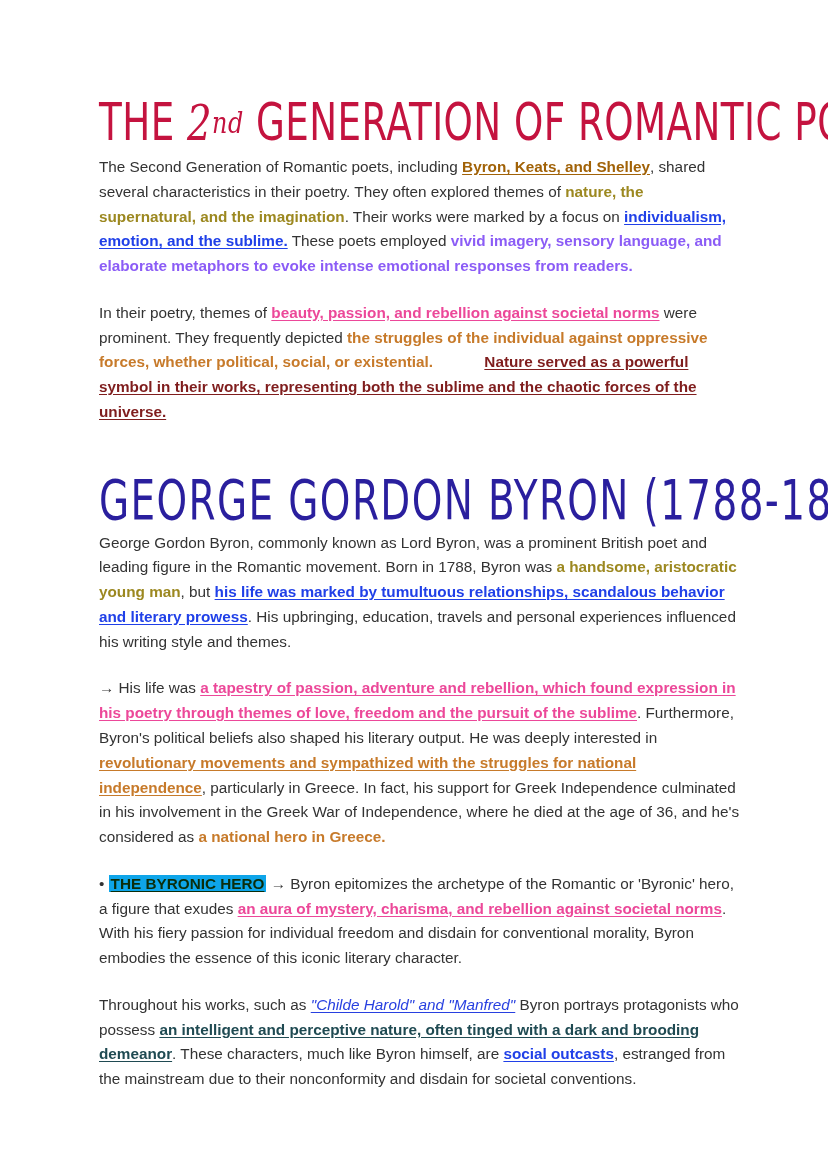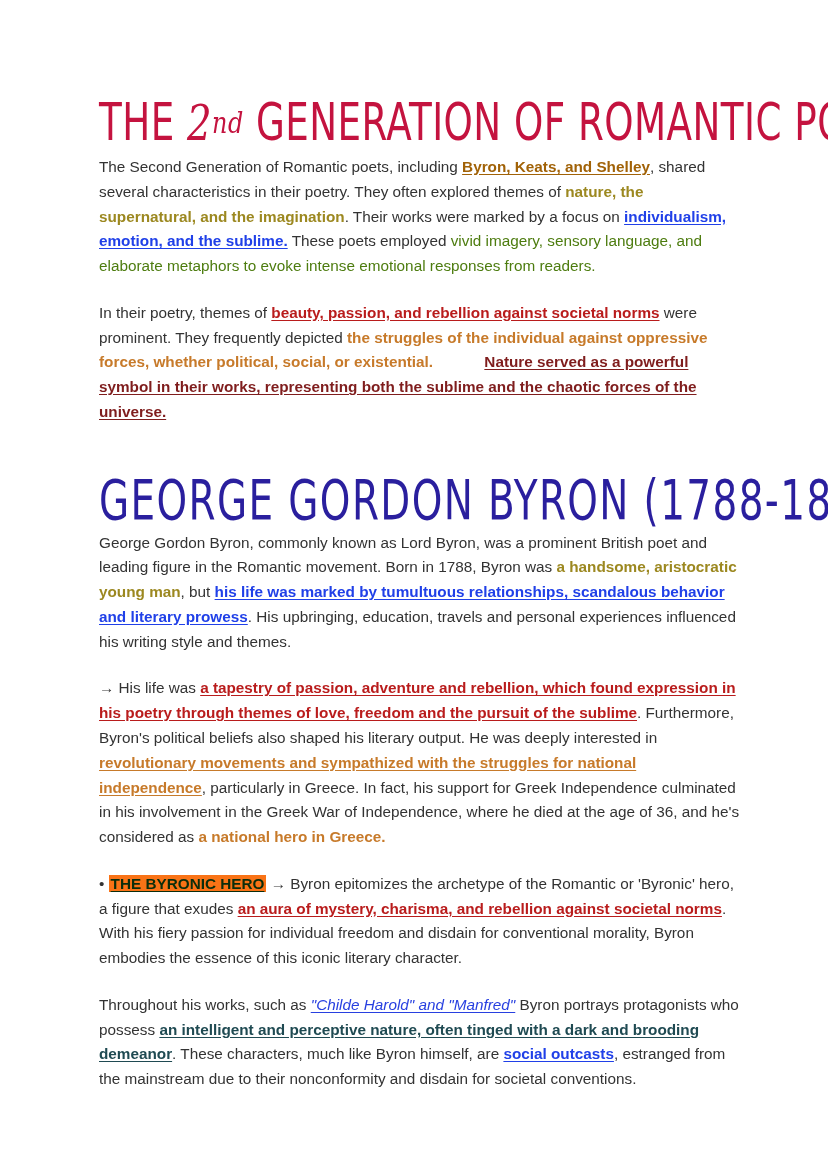--- a/index.html
+++ b/index.html
@@ -78,25 +78,25 @@
     color: #9c8820;
     font-weight: bold;
   }
   .c-blue-u {
     color: #2040e8;
     font-weight: bold;
     text-decoration: underline;
     text-underline-offset: 2px;
   }
   .c-slate {
-    color: #4d7c0f;
-    font-weight: normal;
+    color: #8b5cf6;
+    font-weight: bold;
   }
   .c-red-u {
-    color: #b91c1c;
+    color: #ec4899;
     font-weight: bold;
     text-decoration: underline;
     text-underline-offset: 2px;
   }
   .c-orange {
     color: #c77a2a;
     font-weight: bold;
   }
   .c-orange-u {
     color: #c77a2a;
@@ -118,21 +118,21 @@
     text-underline-offset: 2px;
   }
   .c-blue-ital-u {
     color: #2840e0;
     font-style: italic;
     font-weight: normal;
     text-decoration: underline;
     text-underline-offset: 2px;
   }
   .hl-green {
-    background: #f97316;
+    background: #0ea5e9;
     color: #0b2d0b;
     font-weight: bold;
     text-decoration: underline;
     text-underline-offset: 2px;
     padding: 0 2px;
   }
   .bullet { color: #333333; }
   .arrow { color: #333333; }
 </style>
 </head>

